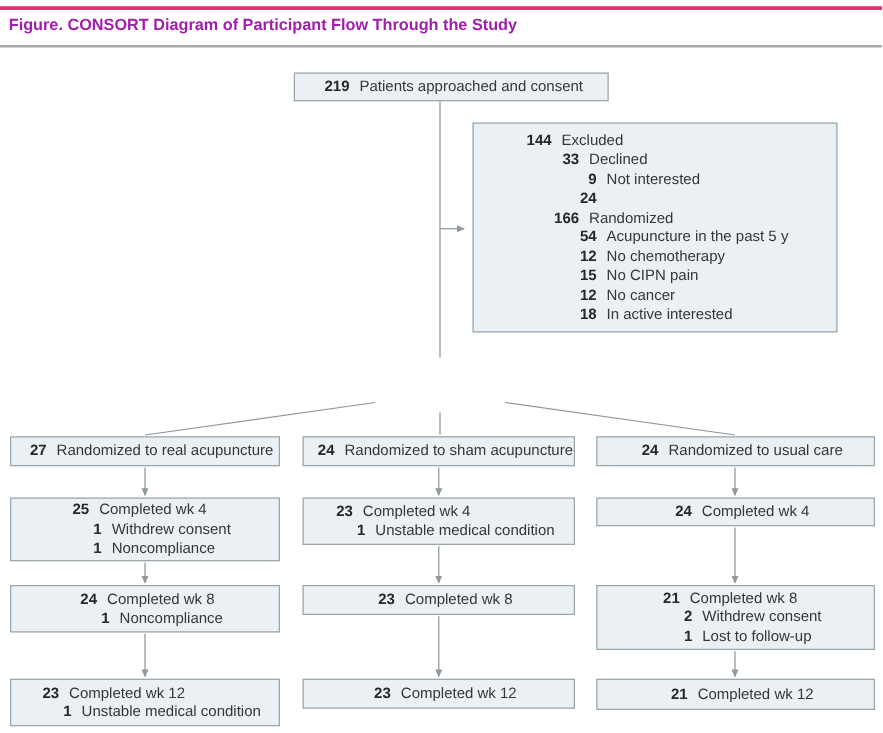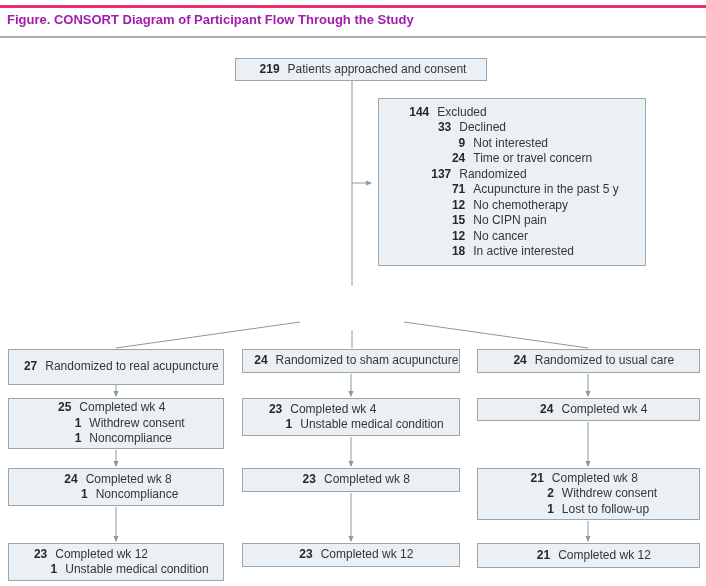--- a/index.html
+++ b/index.html
@@ -76,44 +76,43 @@
 
   <div class="box" style="left:219px;top:58px;width:252px;height:23px;margin-left:16px;">
       <div class="lines">
         <div class="line lvl0">
           <span class="num">219</span>
           <span class="lbl">Patients approached and consent</span>
         </div>
       </div>
     </div>
 
-  <div class="box box-lg" style="left:378px;top:98px;width:268px;height:168px;">
+  <div class="box box-lg" style="left:378px;top:98px;width:292px;height:168px;">
       <div class="lines">
         <div class="line lvl0">
           <span class="num">144</span>
           <span class="lbl">Excluded</span>
         </div>
         <div class="line lvl1">
           <span class="num">33</span>
           <span class="lbl">Declined</span>
         </div>
         <div class="line lvl2">
           <span class="num">9</span>
           <span class="lbl">Not interested</span>
         </div>
         <div class="line lvl2">
           <span class="num">24</span>
-          <span class="lbl">Time or travel concern</span>
-        </div>
-        <div class="line lvl1">
-          <span class="num">137</span>
+        </div>
+        <div class="line lvl1">
+          <span class="num">166</span>
           <span class="lbl">Randomized</span>
         </div>
         <div class="line lvl2">
-          <span class="num">71</span>
+          <span class="num">54</span>
           <span class="lbl">Acupuncture in the past 5 y</span>
         </div>
         <div class="line lvl2">
           <span class="num">12</span>
           <span class="lbl">No chemotherapy</span>
         </div>
         <div class="line lvl2">
           <span class="num">15</span>
           <span class="lbl">No CIPN pain</span>
         </div>
@@ -122,21 +121,21 @@
           <span class="lbl">No cancer</span>
         </div>
         <div class="line lvl2">
           <span class="num">18</span>
           <span class="lbl">In active interested</span>
         </div>
       </div>
     </div>
 
 
-  <div class="box" style="left:8px;top:349px;width:216px;height:36px;">
+  <div class="box" style="left:8px;top:349px;width:216px;height:24px;">
       <div class="lines">
         <div class="line lvl0">
           <span class="num">27</span>
           <span class="lbl">Randomized to real acupuncture</span>
         </div>
       </div>
     </div>
   <div class="box" style="left:242px;top:349px;width:218px;height:24px;">
       <div class="lines">
         <div class="line lvl0">

